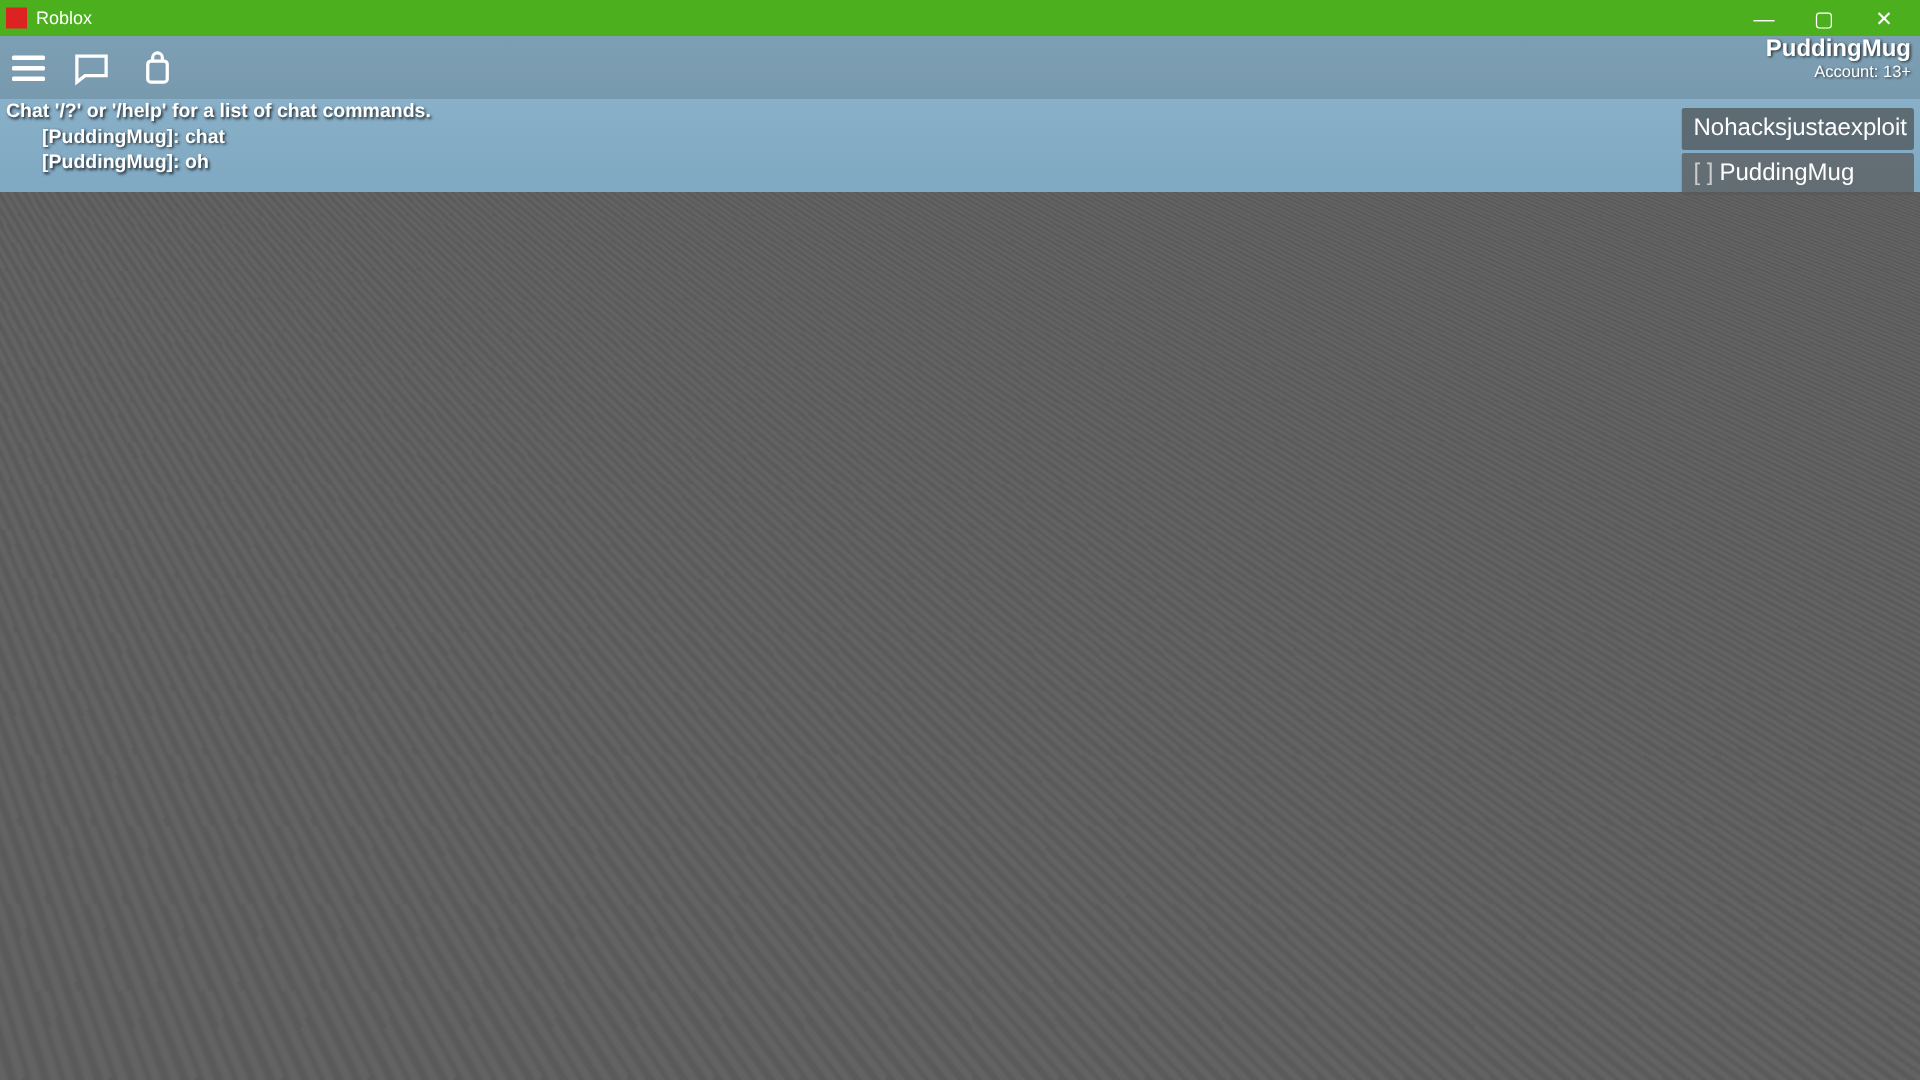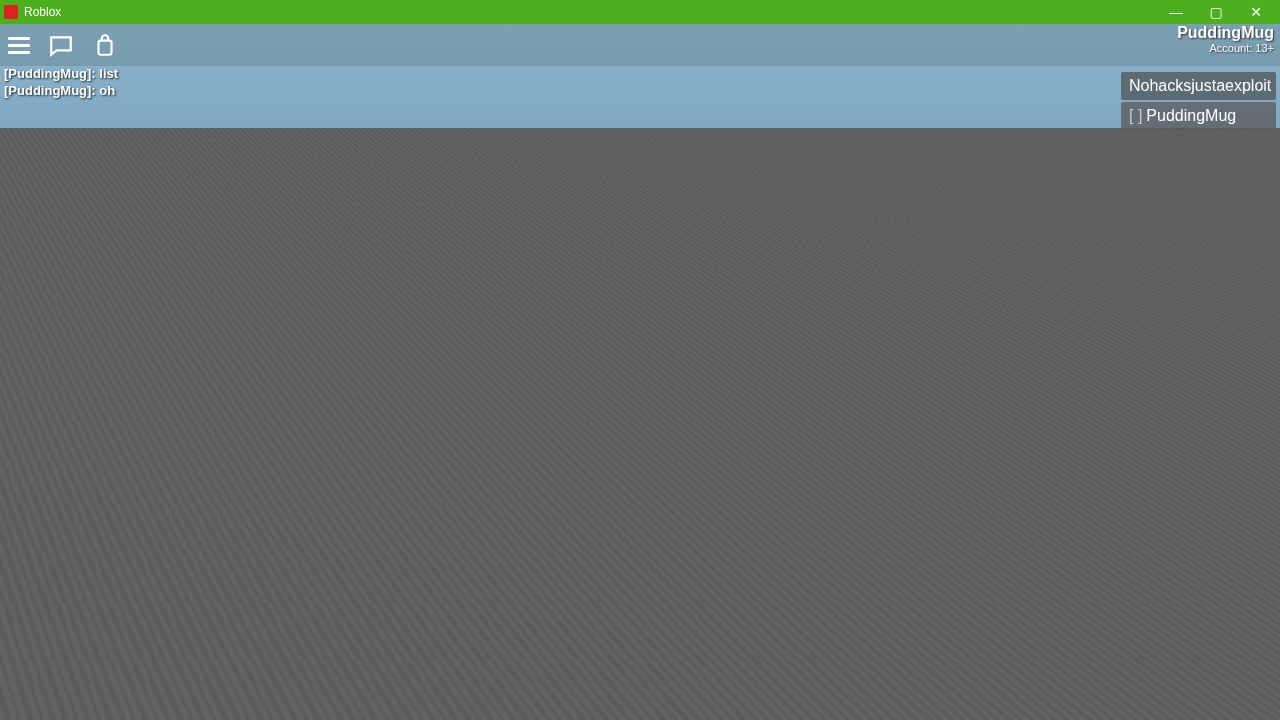--- a/index.html
+++ b/index.html
@@ -19,21 +19,21 @@
   
   .toolbar { position: absolute; top: 24px; left: 0; right: 0; height: 42px; background: rgba(0,0,0,0.12); display: flex; align-items: center; padding: 0 8px; gap: 18px; }
   .toolbar-icon { color: #fff; font-size: 22px; display: flex; align-items: center; }
   .hamburger { display: flex; flex-direction: column; gap: 4px; }
   .hamburger span { width: 22px; height: 3px; background: #fff; border-radius: 1px; }
   .chat-icon svg, .bag-icon svg { width: 26px; height: 26px; }
   
   
   .chat-log { position: absolute; top: 66px; left: 4px; font-size: 13px; color: #fff; text-shadow: 1px 1px 2px rgba(0,0,0,0.8); font-weight: bold; font-family: Arial, sans-serif; }
   .chat-line { margin-bottom: 2px; }
-  .chat-user { color: #fff; }
+  .chat-user { color: #fff; margin-left: 24px; }
   
   
   .player-info { position: absolute; top: 24px; right: 6px; text-align: right; color: #fff; text-shadow: 1px 1px 2px rgba(0,0,0,0.7); }
   .player-name { font-size: 16px; font-weight: bold; }
   .player-age { font-size: 11px; }
   
   
   .player-list { position: absolute; top: 72px; right: 4px; width: 155px; }
   .player-list-item { background: rgba(70,70,70,0.65); color: #fff; font-size: 16px; padding: 5px 8px; margin-bottom: 2px; border-radius: 2px; display: flex; align-items: center; gap: 4px; }
   .player-list-item.active { background: rgba(90,90,90,0.75); }
@@ -99,23 +99,24 @@
   </div>
   <div class="toolbar-icon bag-icon">
     <svg viewBox="0 0 24 24" fill="none" stroke="#fff" stroke-width="2">
         <rect x="6" y="8" width="12" height="13" rx="2"></rect>
         <path d="M9 8V6a3 3 0 016 0v2"></path>
       </svg>
   </div>
 </div>
 
 <div class="chat-log">
+  <div class="chat-line">Chat '/?' or '/help' for a list of chat commands.</div>
   <div class="chat-line">
     <span class="chat-user">[PuddingMug]:</span>
-    <span>list</span>
+    <span>chat</span>
   </div>
   <div class="chat-line">
     <span class="chat-user">[PuddingMug]:</span>
     <span>oh</span>
   </div>
 </div>
 
 <div class="player-info">
   <div class="player-name">PuddingMug</div>
   <div class="player-age">Account: 13+</div>

